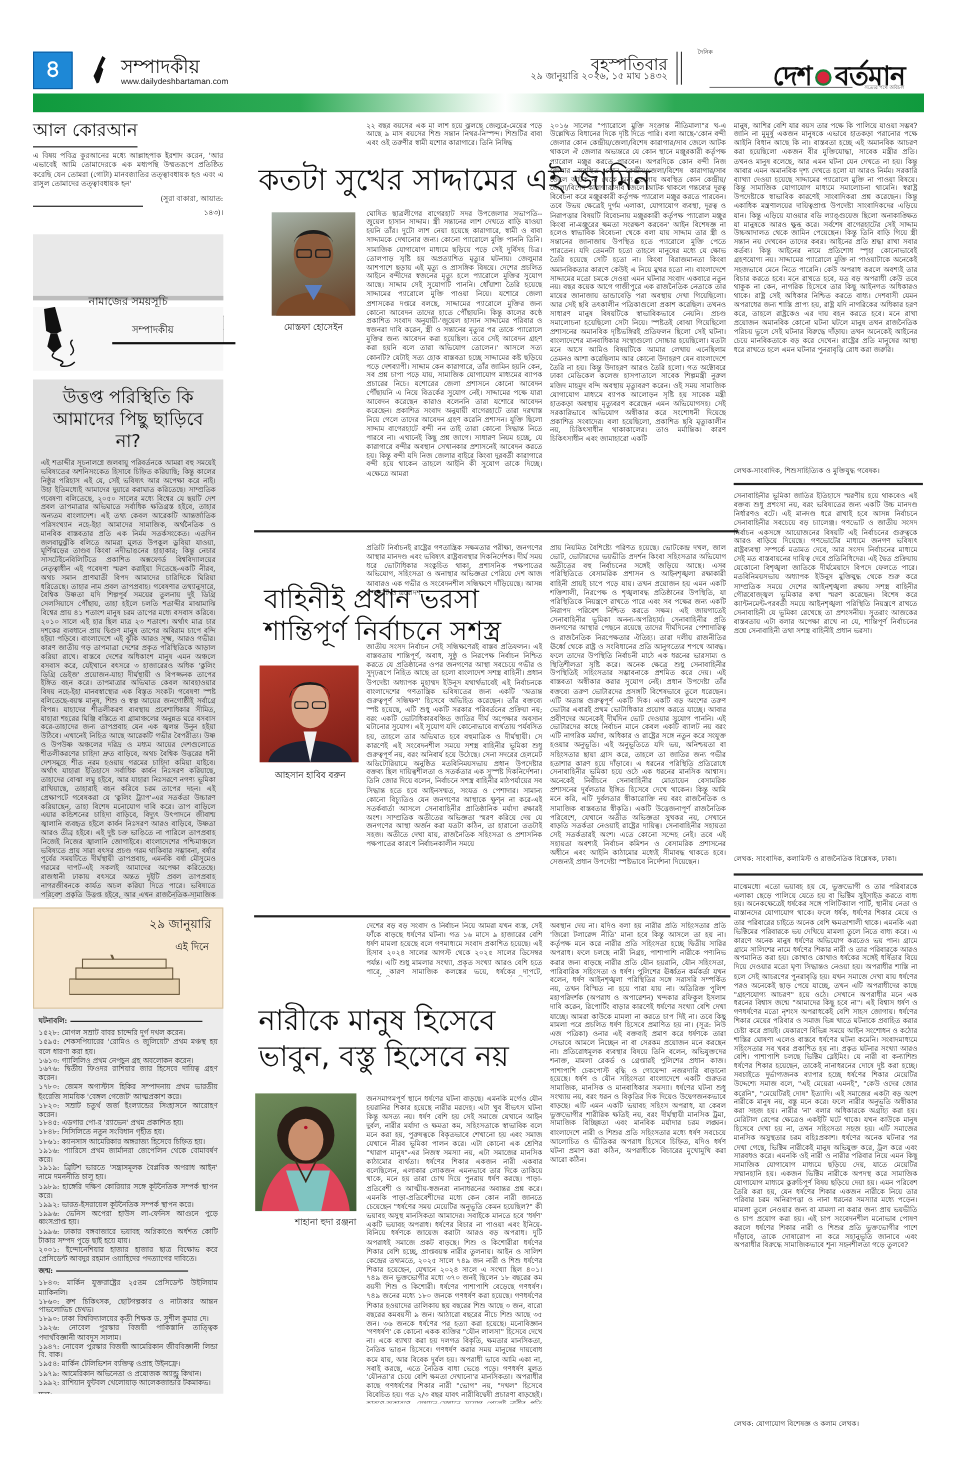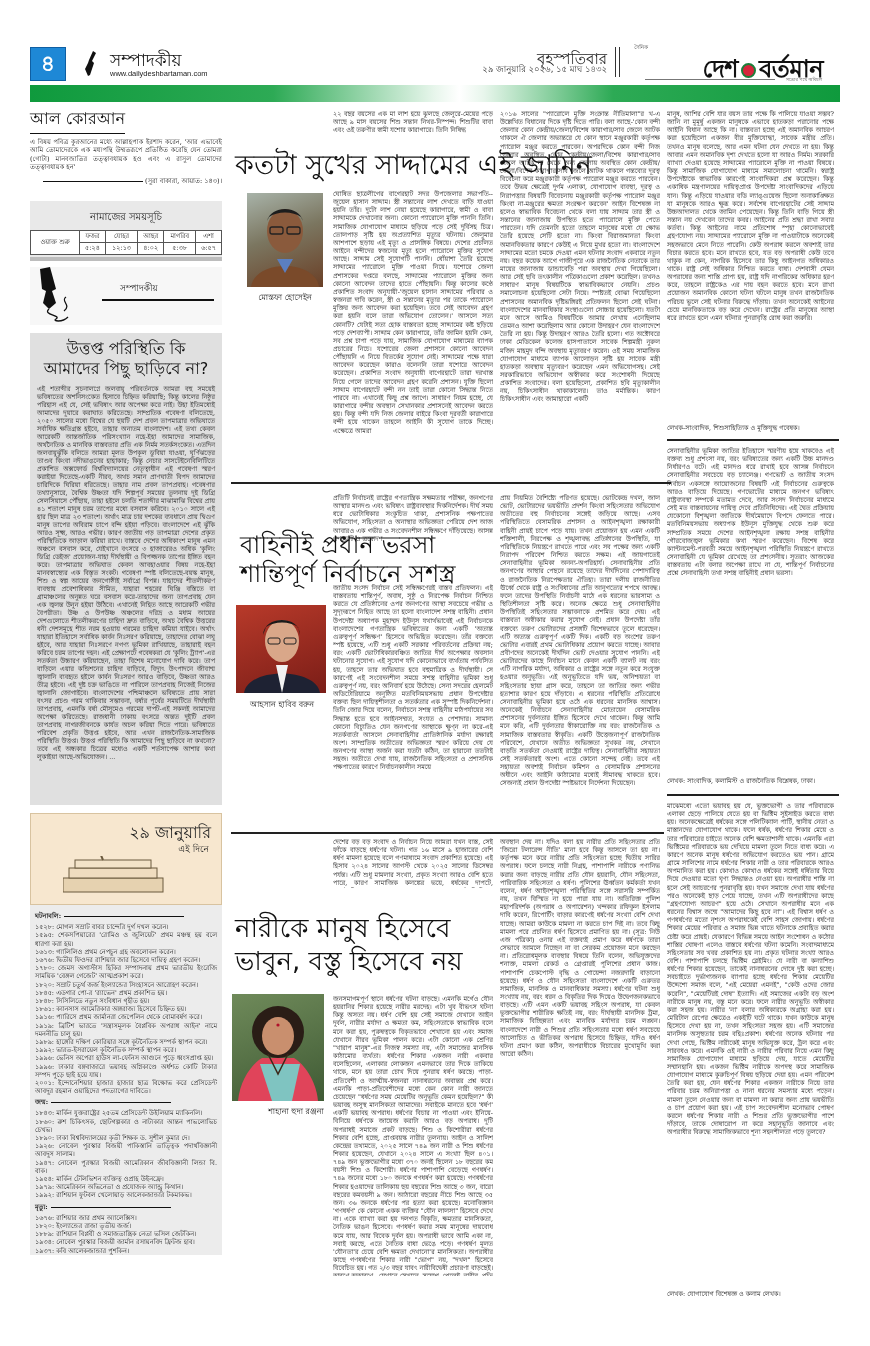--- a/index.html
+++ b/index.html
@@ -18,43 +18,43 @@
   .logo-small { position: absolute; right: 222px; top: -3px; font-size: 5.5px; color: #444; font-family: "DejaVu Sans", sans-serif; }
   .logo { position: absolute; right: 47px; top: 3px; font-size: 24px; font-weight: bold; color: #111; font-family: "DejaVu Sans", sans-serif; letter-spacing: -0.5px; display: flex; align-items: center; gap: 3px; }
   .logo-dot { display: inline-block; width: 15px; height: 15px; border-radius: 50%; background: #d7263d; border: 2px solid #1b7f3a; }
   .logo-tag { position: absolute; right: 48px; top: 30px; font-size: 4.5px; color: #555; font-family: "DejaVu Sans", sans-serif; }
   .logo-line { position: absolute; right: 95px; top: 32px; width: 130px; height: 1px; background: #777; }
 
   .green-bar { position: absolute; left: 30px; top: 85px; width: 810px; height: 17px;
     background: linear-gradient(90deg, #0f9a3d 0%, #2daa55 30%, #e8f6ec 50%, #ffffff 53%, #e8f6ec 56%, #2daa55 72%, #0f9a3d 100%); }
 
   
-  .leftcol { position: absolute; left: 30px; top: 104px; width: 192px; }
+  .leftcol { position: absolute; left: 30px; top: 104px; width: 173px; }
   .quran-head { font-size: 16px; font-family: "DejaVu Sans", sans-serif; color: #111; border-bottom: 1px solid #111; display: inline-block; margin-top: 2px; }
   .quran-text { font-size: 6.6px; line-height: 8.3px; margin-top: 4px; text-align: justify; }
   .quran-ref { font-size: 6.6px; text-align: right; margin-top: 4px; display: flex; align-items: center; justify-content: flex-end; gap: 2px; }
   .quran-ref .rule { flex: 0 0 100px; height: 1px; background: #111; }
 
   .prayer { margin-top: 14px; background: #e9e9e9; padding: 8px 0 0; border-bottom: 4px solid #bdbdbd; height: 60px; }
-  .prayer-title { text-align: center; font-size: 10px; font-family: "DejaVu Sans", sans-serif; margin-bottom: 4px; }
+  .prayer-title { text-align: center; font-size: 10px; font-family: "DejaVu Sans", sans-serif; margin-bottom: 4px; margin-top: 45px; }
   .prayer table { width: 100%; border-collapse: collapse; background: #fff; }
   .prayer td { border: 1px solid #555; font-size: 6.5px; text-align: center; height: 12px; font-family: "DejaVu Sans", sans-serif; }
 
   .editorial-banner { position: relative; height: 58px; margin-top: 6px; background: #f7f7f7; }
   .pen-big { position: absolute; left: 2px; top: 0; width: 60px; height: 56px; }
   .editorial-banner .lbl { position: absolute; left: 90px; top: 14px; font-size: 9px; font-family: "DejaVu Sans", sans-serif; }
   .editorial-banner .rule { position: absolute; left: 72px; top: 32px; width: 112px; height: 1.5px; background: #111; }
 
   .ed-box { margin-top: 8px; background: #e0e0e0; padding: 6px 7px; height: 472px; overflow: hidden; }
   .ed-title { font-size: 16px; line-height: 20px; text-align: center; font-family: "DejaVu Sans", sans-serif; color: #111; margin-bottom: 6px; }
   .ed-body { font-size: 6.4px; line-height: 8px; text-align: justify; }
 
   .thisday-img { margin-top: 8px; height: 92px; background: #f7e7cf; border: 1px solid #d8c3a0; position: relative; overflow: hidden; }
   .thisday-img .books { position: absolute; left: 32px; bottom: 8px; width: 110px; height: 40px; }
-  .thisday-img .t1 { position: absolute; right: 10px; top: 6px; font-size: 16px; font-family: "DejaVu Sans", sans-serif; }
+  .thisday-img .t1 { position: absolute; right: 10px; top: 6px; font-size: 11px; font-family: "DejaVu Sans", sans-serif; }
   .thisday-img .t2 { position: absolute; right: 12px; top: 28px; font-size: 9px; font-family: "DejaVu Sans", sans-serif; }
   .thisday-list { background: #ececec; padding: 4px 5px; height: 350px; overflow: hidden; }
   .td-head { font-size: 6.5px; font-weight: bold; display: flex; align-items: center; gap: 3px; margin: 2px 0 1px; }
   .td-head .rule { width: 120px; height: 1px; background: #111; }
   .td-item { font-size: 6.5px; line-height: 8.2px; text-align: justify; }
 
   
   .col { position: absolute; font-size: 6.4px; line-height: 8.15px; text-align: justify; overflow: hidden; }
   .headline { position: absolute; font-family: "DejaVu Sans", sans-serif; color: #111; text-align: left; }
   .photo { position: absolute; background: #888; overflow: hidden; }

